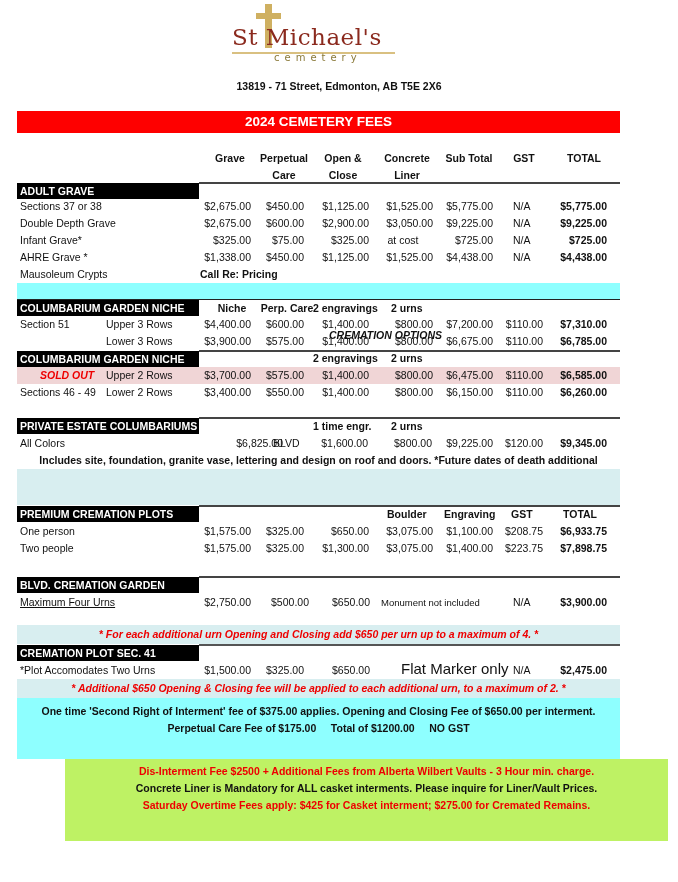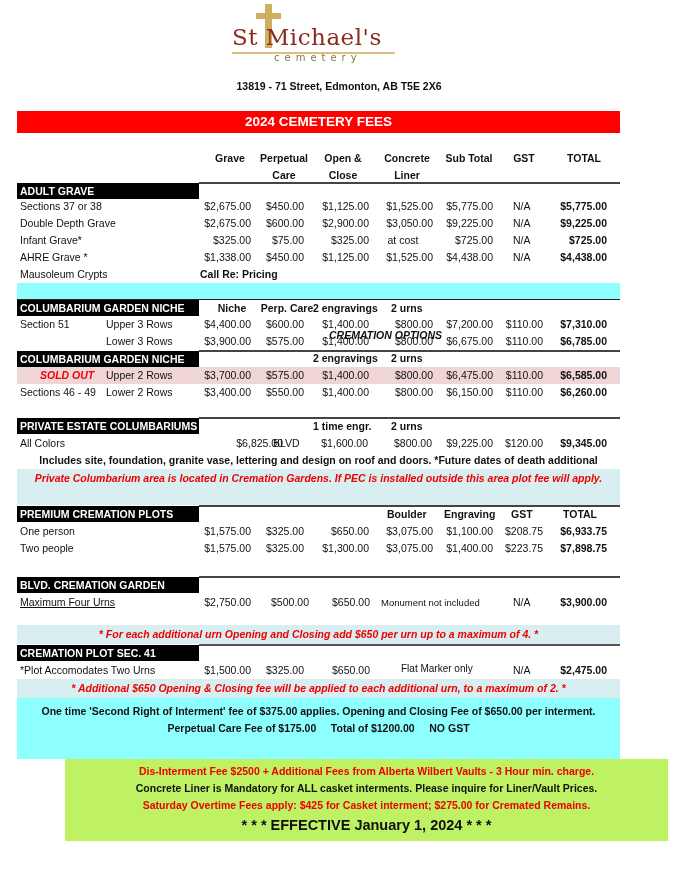--- a/index.html
+++ b/index.html
@@ -195,21 +195,20 @@
   <span class="cell r" style="left:180px;width:54px;margin-left:32px;">$6,825.00</span>
   <span class="cell" style="left:256px;">BLVD</span>
   <span class="cell r" style="left:296px;width:55px;">$1,600.00</span>
   <span class="cell r" style="left:360px;width:55px;">$800.00</span>
   <span class="cell r" style="left:418px;width:58px;">$9,225.00</span>
   <span class="cell r" style="left:478px;width:48px;">$120.00</span>
   <span class="cell r b" style="left:530px;width:60px;">$9,345.00</span>
 </div>
 <div class="band b" style="top:452px;height:17px;line-height:17px;">Includes site, foundation, granite vase, lettering and design on roof and doors. *Future dates of death additional</div>
 <div class="band lightblue" style="top:469px;height:36px;">
-  <div class="red-it" style="line-height:18px;">Private Columbarium area is located in Cremation Gardens. If PEC is installed outside this area plot fee will apply.</div>
 </div>
 
 <div class="hline" style="left:199px;top:505px;width:421px;"></div>
 <div class="sect" style="top:506px;">PREMIUM CREMATION PLOTS</div>
 <div class="row" style="top:506px;">
   <span class="cell b" style="left:370px;">Boulder</span>
   <span class="cell b" style="left:427px;">Engraving</span>
   <span class="cell b" style="left:494px;">GST</span>
   <span class="cell b" style="left:546px;">TOTAL</span>
 </div>
@@ -249,29 +248,28 @@
 </div>
 <div class="band lightblue red-it" style="top:625px;height:19px;line-height:19px;">* For each additional urn Opening and Closing add $650 per urn up to a maximum of 4. *</div>
 
 <div class="hline" style="left:199px;top:644px;width:421px;background:#555;"></div>
 <div class="sect" style="top:645px;">CREMATION PLOT SEC. 41</div>
 <div class="row" style="top:662px;">
   <span class="cell" style="left:3px;">*Plot Accomodates Two Urns</span>
   <span class="cell r" style="left:180px;width:54px;">$1,500.00</span>
   <span class="cell r" style="left:236px;width:51px;">$325.00</span>
   <span class="cell r" style="left:296px;width:57px;">$650.00</span>
-  <span class="cell" style="left:384px;font-size:10px;top:-2px;">Flat Marker only</span>
+  <span class="cell" style="left:384px;font-size:15px;top:-2px;">Flat Marker only</span>
   <span class="cell" style="left:496px;">N/A</span>
   <span class="cell r b" style="left:530px;width:60px;">$2,475.00</span>
 </div>
 <div class="band lightblue red-it" style="top:679px;height:19px;line-height:19px;">* Additional $650 Opening &amp; Closing fee will be applied to each additional urn, to a maximum of 2. *</div>
 
 <div class="band cyan b" style="top:698px;height:61px;padding-top:5px;">
   <div style="line-height:17px;">One time 'Second Right of Interment' fee of $375.00 applies. Opening and Closing Fee of $650.00 per interment.</div>
   <div style="line-height:17px;white-space:pre;">Perpetual Care Fee of $175.00     Total of $1200.00     NO GST</div>
 </div>
 
 <div class="band yellow" style="top:759px;height:82px;padding-top:4px;">
   <div class="red-b" style="line-height:17px;">Dis-Interment Fee $2500 + Additional Fees from Alberta Wilbert Vaults - 3 Hour min. charge.</div>
   <div class="b" style="line-height:17px;">Concrete Liner is Mandatory for ALL casket interments. Please inquire for Liner/Vault Prices.</div>
   <div class="red-b" style="line-height:17px;">Saturday Overtime Fees apply: $425 for Casket interment; $275.00 for Cremated Remains.</div>
-  <div class="b" style="line-height:22px;font-size:14.5px;">* * * EFFECTIVE January 1, 2024 * * *</div>
 </div>
 
 </body></html>

